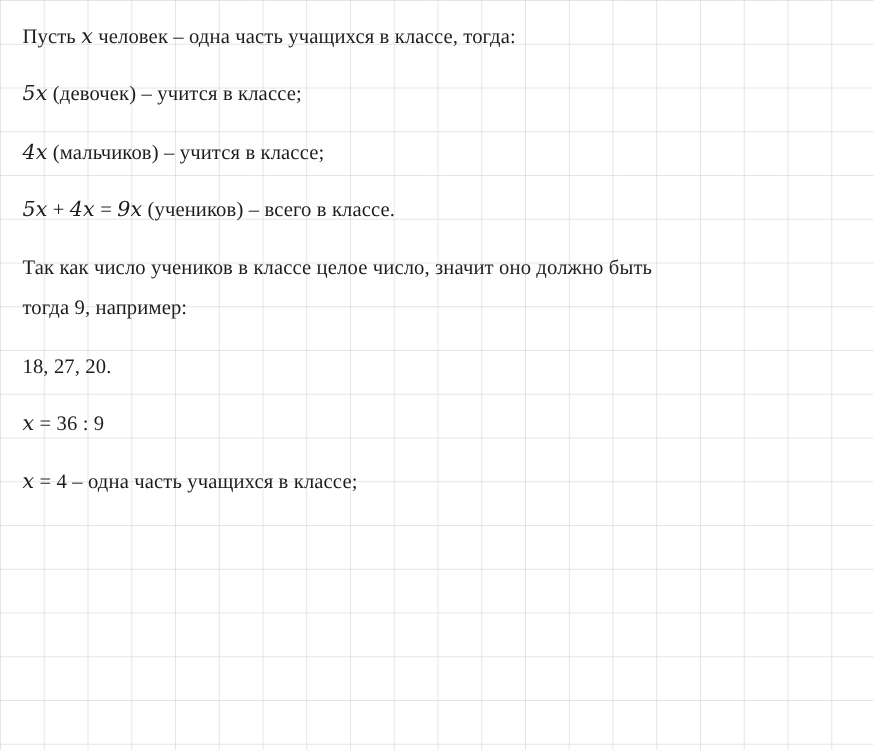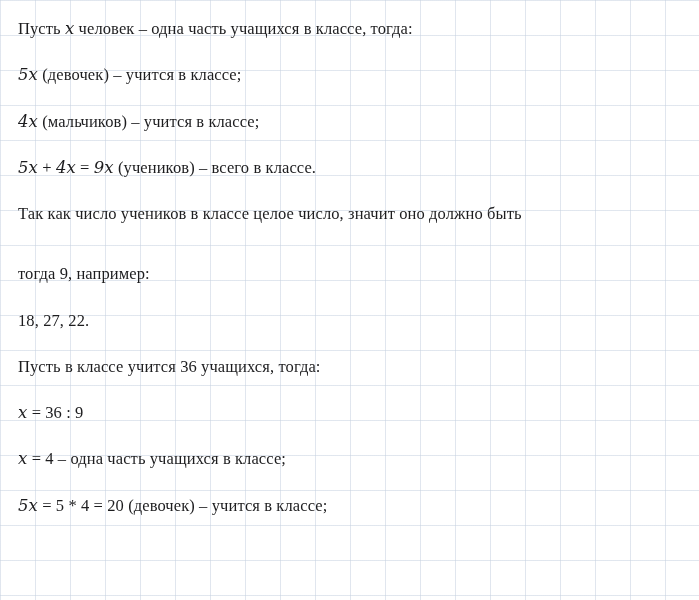--- a/index.html
+++ b/index.html
@@ -31,41 +31,39 @@
   }
   .line {
     color: #1d1d1f;
     font-size: 16.5px;
     line-height: 1.35;
     margin: 0 0 24px 0;
     white-space: pre-wrap;
     letter-spacing: 0.1px;
   }
   .line.tight {
-    margin-bottom: 38px;
+    margin-bottom: 10px;
     font-family: Liberation Serif, serif;
   }
   .math {
     font-family: "DejaVu Serif", serif;
     font-style: italic;
   }
 </style>
 </head>
 <body>
 
 <div id="page">
   <div class="grid-layer"></div>
 
   <div class="content">
     <p class="line">Пусть <span class="math">x</span> человек – одна часть учащихся в классе, тогда:</p>
     <p class="line"><span class="math">5x</span> (девочек) – учится в классе;</p>
     <p class="line"><span class="math">4x</span> (мальчиков) – учится в классе;</p>
     <p class="line"><span class="math">5x</span> + <span class="math">4x</span> = <span class="math">9x</span> (учеников) – всего в классе.</p>
     <p class="line tight">Так как число учеников в классе целое число, значит оно должно быть</p>
     <p class="line">тогда 9, например:</p>
-    <p class="line">18, 27, 22.</p>
-    <p class="line">Пусть в классе учится 36 учащихся, тогда:</p>
+    <p class="line">18, 27, 20.</p>
     <p class="line"><span class="math">x</span> = 36 : 9</p>
     <p class="line"><span class="math">x</span> = 4 – одна часть учащихся в классе;</p>
-    <p class="line"><span class="math">5x</span> = 5 * 4 = 20 (девочек) – учится в классе;</p>
 
   </div>
 </div>
 
 </body></html>

